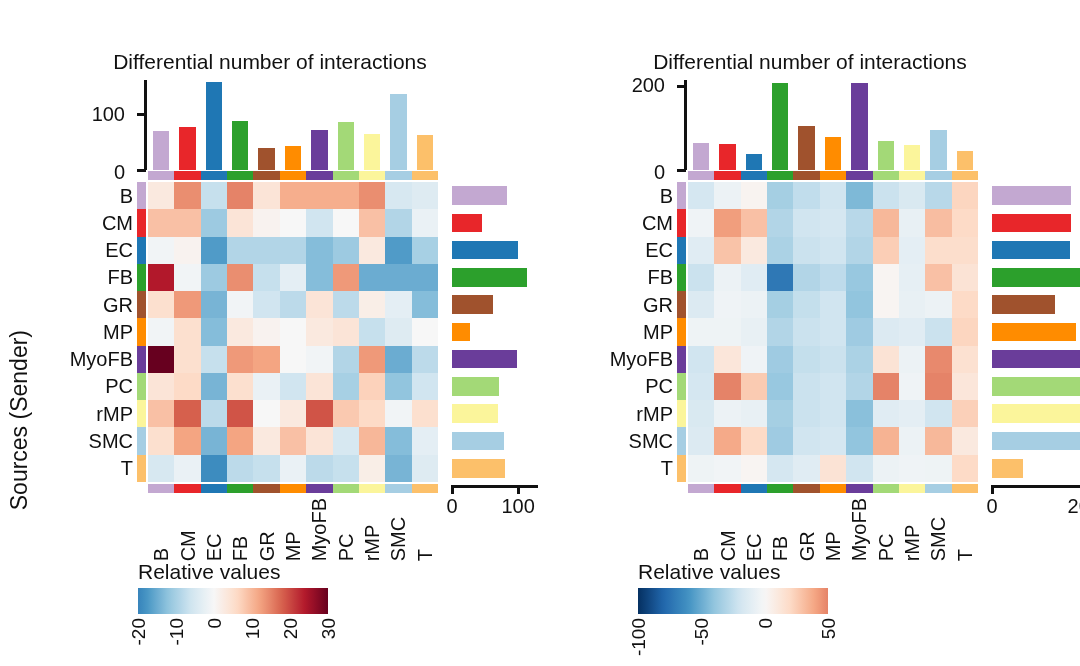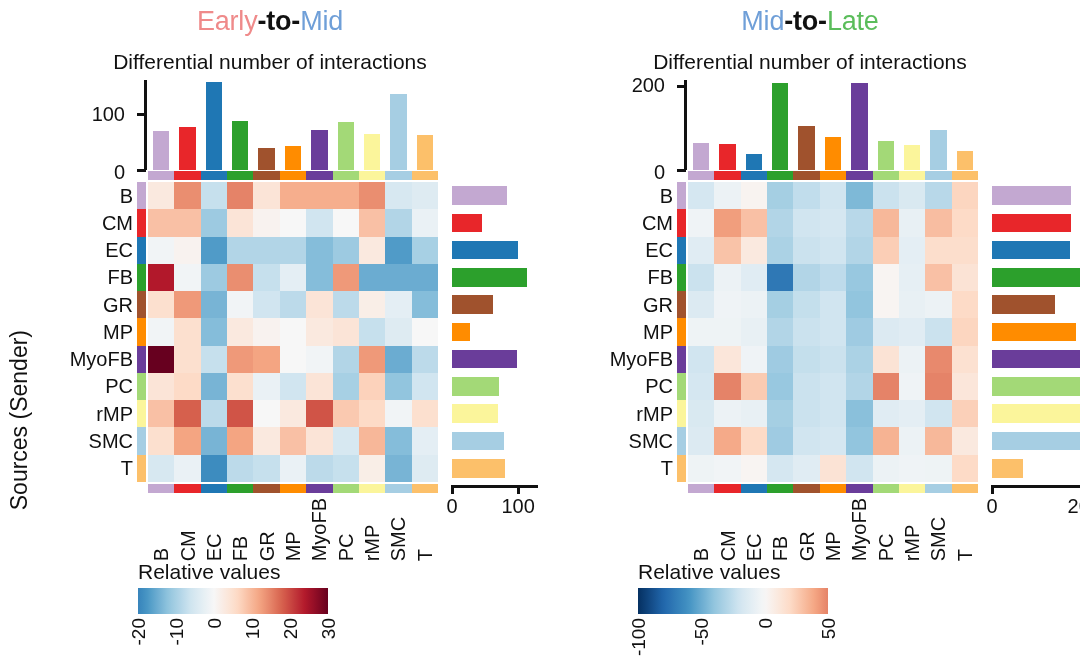--- a/index.html
+++ b/index.html
@@ -75,23 +75,20 @@
   .ylab{position:absolute;left:6px;top:330px;font-size:23px;white-space:nowrap;
         writing-mode:vertical-rl;transform:rotate(180deg);transform-origin:center;}
 </style>
 </head>
 <body>
 
 <div class="stage">
 
   <div class="panel left">
 
-    <div class="main-title">
-      <span style="color: rgb(239, 138, 138);">Early</span><span class="blk" style="color: rgb(17, 17, 17);">-to-</span><span style="color: rgb(111, 159, 216);">Mid</span>
-    </div>
 
     <div class="sub-title">Differential number of interactions</div>
 
     <div class="ylab">Sources (Sender)</div>
 
     <div class="topchart">
       <div class="axis"></div>
       <div class="topbars">
           <div class="slot">
             <div class="bar" style="height: 43.75%; background: rgb(195, 168, 209);"></div>
@@ -400,23 +397,20 @@
           <span style="left: calc(40% - 9px);">0</span>
           <span style="left: calc(60% - 9px);">10</span>
           <span style="left: calc(80% - 9px);">20</span>
           <span style="left: calc(100% - 9px);">30</span>
         </div>
     </div>
   </div>
 
   <div class="panel right">
 
-    <div class="main-title">
-      <span style="color: rgb(111, 159, 216);">Mid</span><span class="blk" style="color: rgb(17, 17, 17);">-to-</span><span style="color: rgb(91, 189, 91);">Late</span>
-    </div>
 
     <div class="sub-title">Differential number of interactions</div>
 
     <div class="topchart">
       <div class="axis"></div>
       <div class="topbars">
           <div class="slot">
             <div class="bar" style="height: 29.7674%; background: rgb(195, 168, 209);"></div>
           </div>
           <div class="slot">

